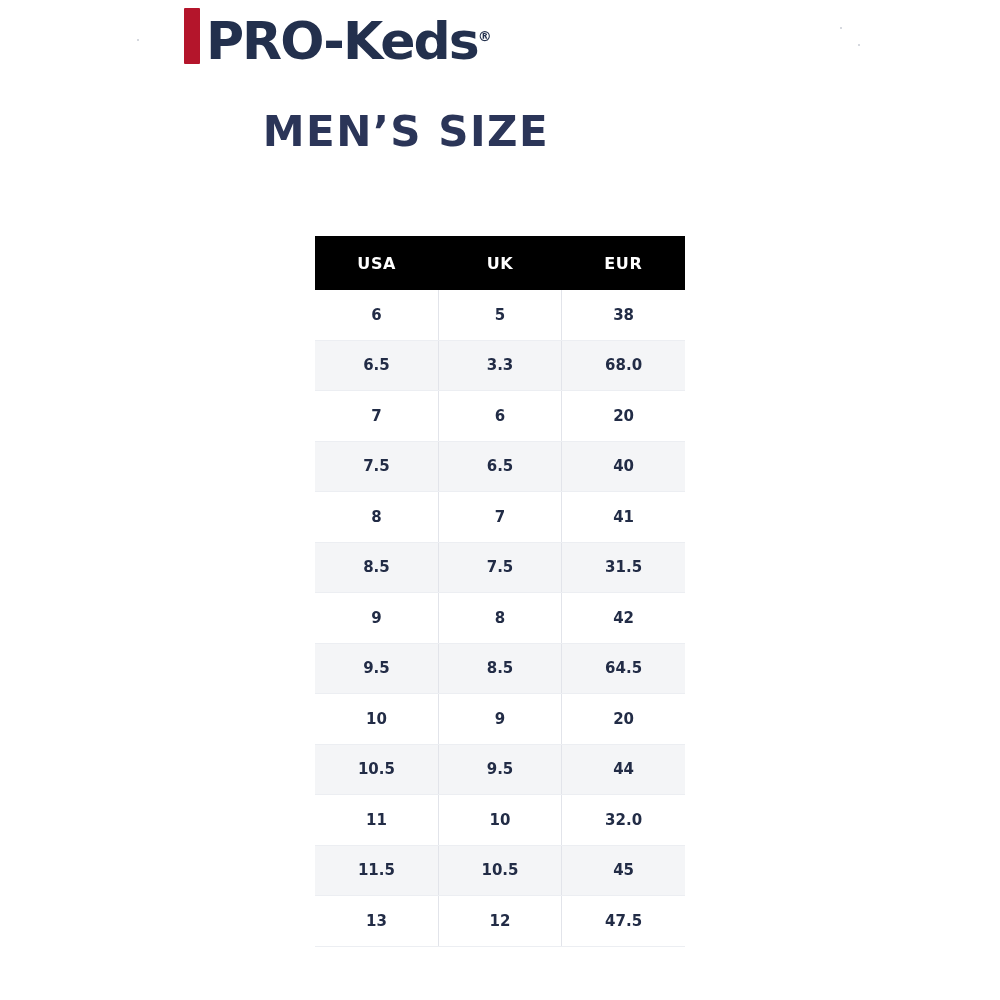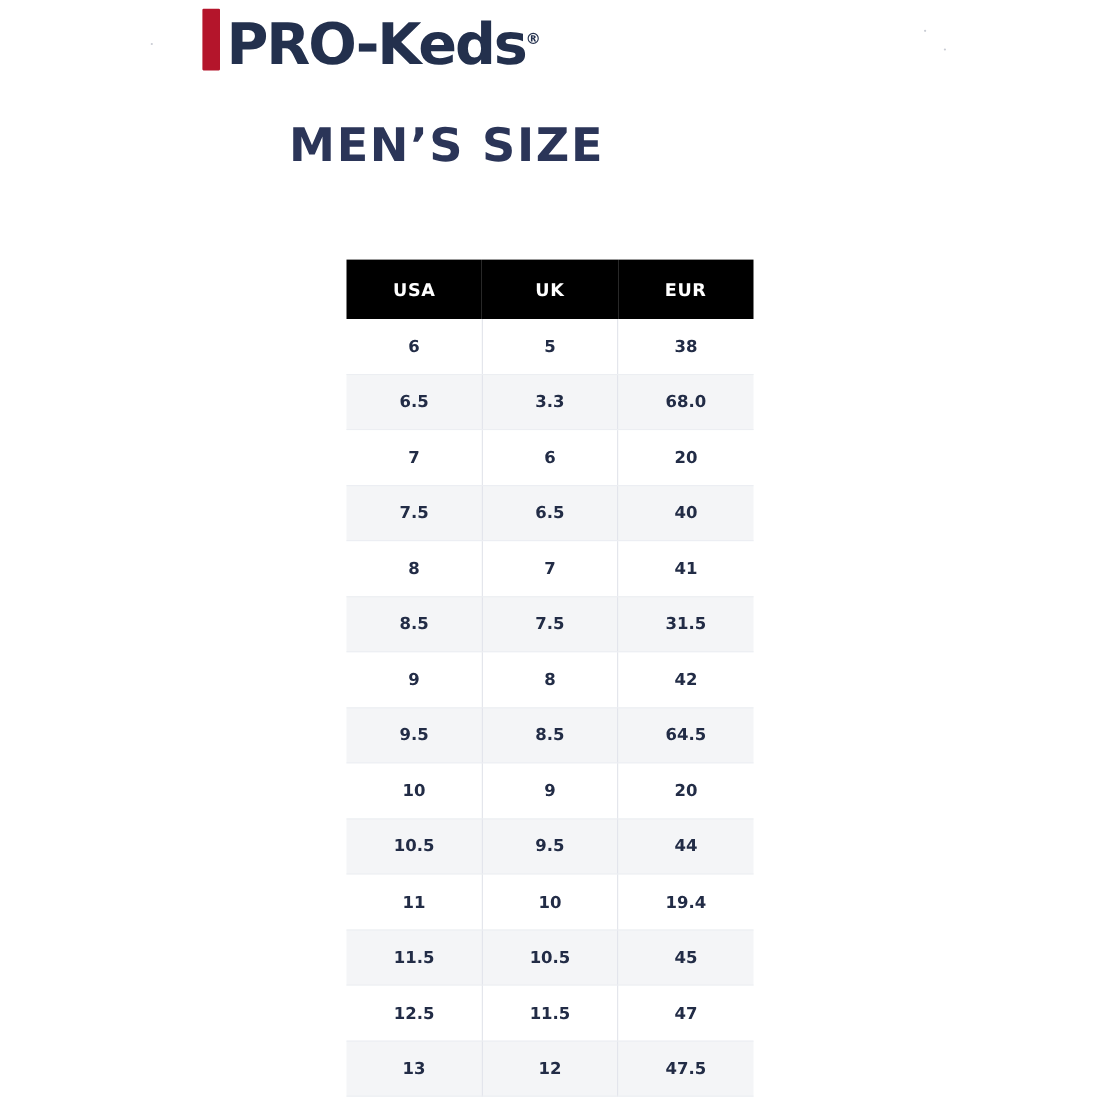--- a/index.html
+++ b/index.html
@@ -197,33 +197,28 @@
           <td>20</td>
         </tr>
         <tr>
           <td>10.5</td>
           <td>9.5</td>
           <td>44</td>
         </tr>
         <tr>
           <td>11</td>
           <td>10</td>
-          <td>19.4</td>
+          <td>32.0</td>
         </tr>
         <tr>
           <td>11.5</td>
           <td>10.5</td>
           <td>45</td>
         </tr>
         <tr>
-          <td>12.5</td>
-          <td>11.5</td>
-          <td>47</td>
-        </tr>
-        <tr>
           <td>13</td>
           <td>12</td>
           <td>47.5</td>
         </tr>
       </tbody>
     </table>
   </div>
 
 </div>
 

